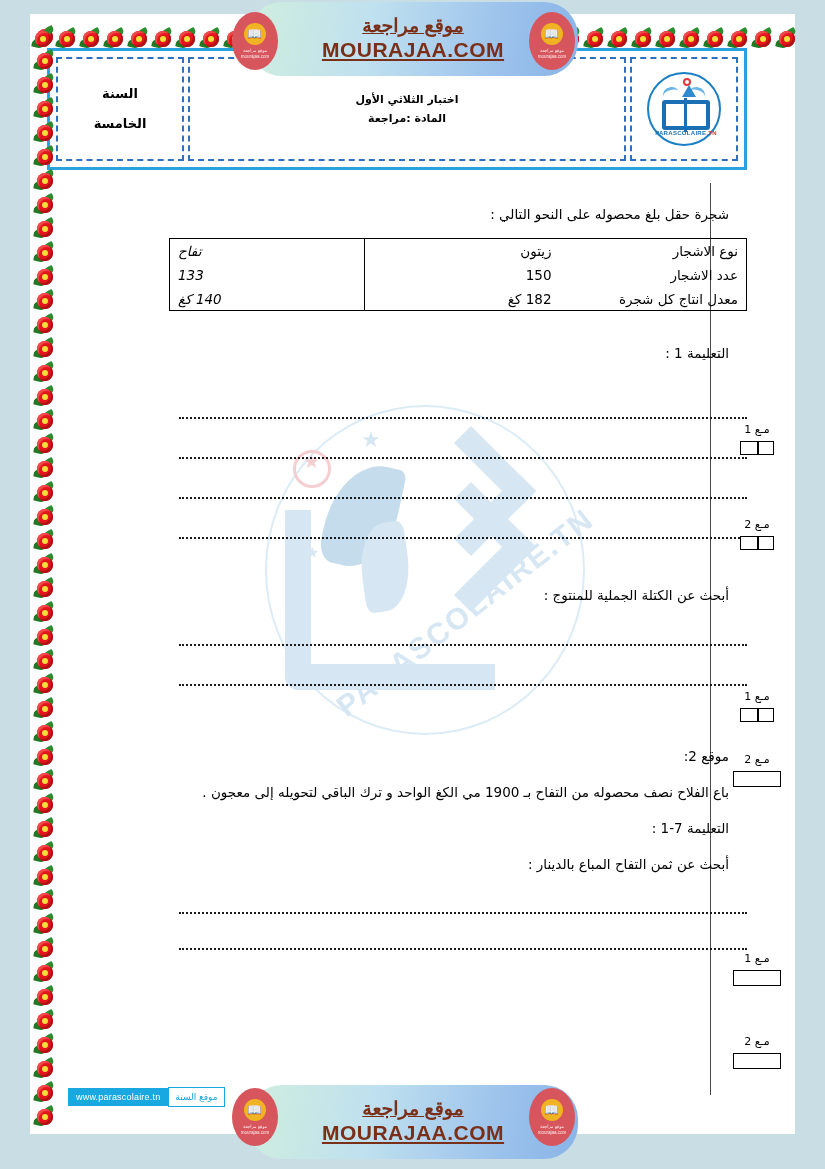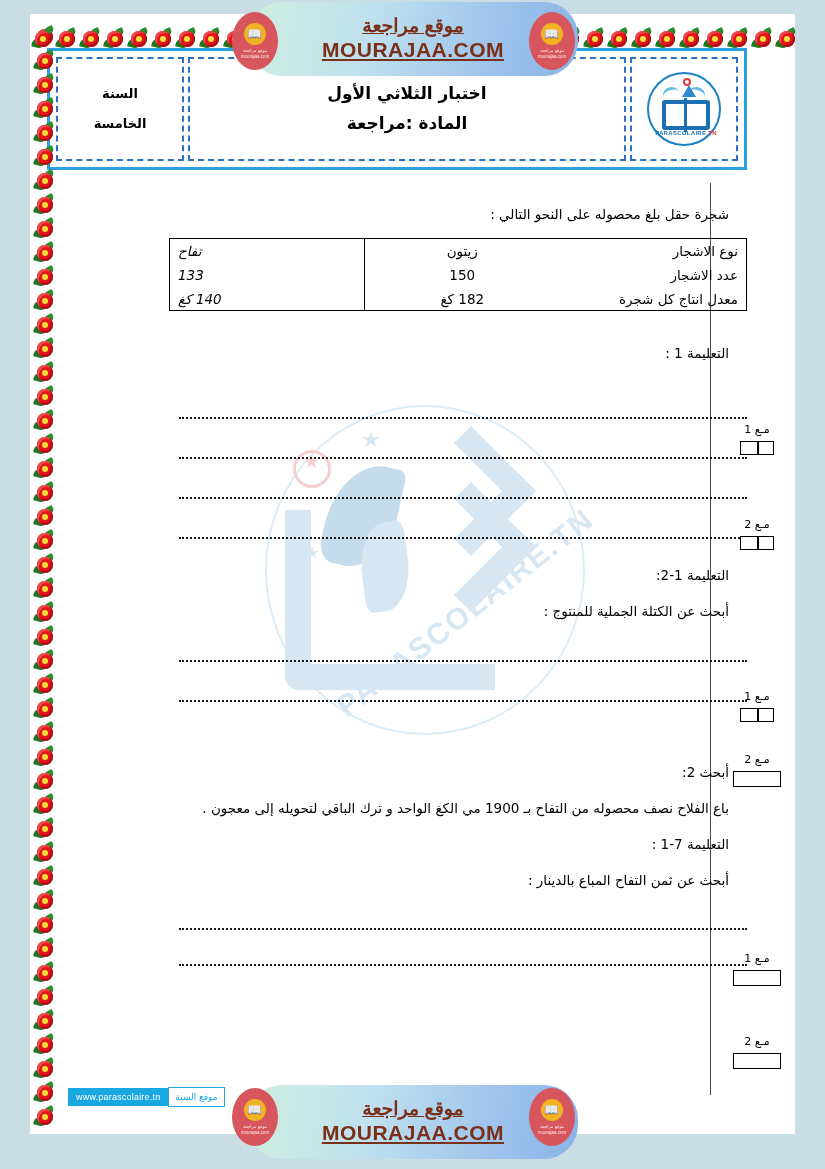--- a/index.html
+++ b/index.html
@@ -173,21 +173,21 @@
   .hdr-logo  { width: 108px; }
   .hdr-title { flex: 1; }
   .hdr-year  { width: 128px; }
 
   .hdr-title-inner {
     direction: rtl;
     text-align: center;
     line-height: 1.75;
     color: #000;
     font-weight: bold;
-    font-size: 17px;
+    font-size: 11px;
     font-family: "DejaVu Sans", sans-serif;
   }
   .hdr-year-inner {
     direction: rtl;
     text-align: center;
     line-height: 2.3;
     font-weight: bold;
     font-size: 13px;
     color: #000;
     font-family: "DejaVu Sans", sans-serif;
@@ -292,21 +292,21 @@
     table-layout: fixed;
   }
   table.src td {
     border: none;
     font-size: 13.5px;
     padding: 1px 8px;
     height: 24px;
     color: #000;
   }
   table.src .c-label { width: 195px; text-align: right; }
-  table.src .c-val1  { width: 187px; text-align: center; padding-right: 0; }
+  table.src .c-val1  { width: 187px; text-align: right; padding-right: 0; }
   table.src .c-val2  { width: 195px; text-align: left; border-right: 1px solid #000 !important; padding-right: 10px; font-style: italic; }
   table.src { border: 1px solid #000; }
 
   
   .dots {
     height: 1px;
     margin: 0 0 0 0;
     border-bottom: 2px dotted #1a1a1a;
     width: 568px;
     margin-right: 0px;
@@ -545,32 +545,31 @@
     <div class="dot-gap"></div>
     <div class="dots"></div>
     <div class="dot-gap"></div>
     <div class="dots"></div>
     <div class="dot-gap"></div>
     <div class="dots"></div>
     <div class="dot-gap"></div>
     <div class="dots"></div>
 
     <div class="sp-28"></div>
-    <p class="block-label">التعليمة 1-2:</p>
     <div class="sp-18"></div>
     <p class="para">أبحث عن الكتلة الجملية للمنتوج :</p>
 
     <div class="dot-gap"></div>
     <div class="dots"></div>
     <div class="dot-gap"></div>
     <div class="dots"></div>
 
     <div class="sp-34"></div>
     <div class="sp-28"></div>
-    <p class="block-label">أبحث 2:</p>
+    <p class="block-label">موقع 2:</p>
     <div class="sp-18"></div>
     <p class="para">باع الفلاح نصف محصوله من التفاح بـ 1900 مي الكغ الواحد و ترك الباقي لتحويله إلى معجون .</p>
 
     <div class="sp-18"></div>
     <p class="block-label">التعليمة 7-1 :</p>
     <div class="sp-18"></div>
     <p class="para">أبحث عن ثمن التفاح المباع بالدينار :</p>
 
     <div class="dot-gap"></div>
     <div class="dots"></div>

